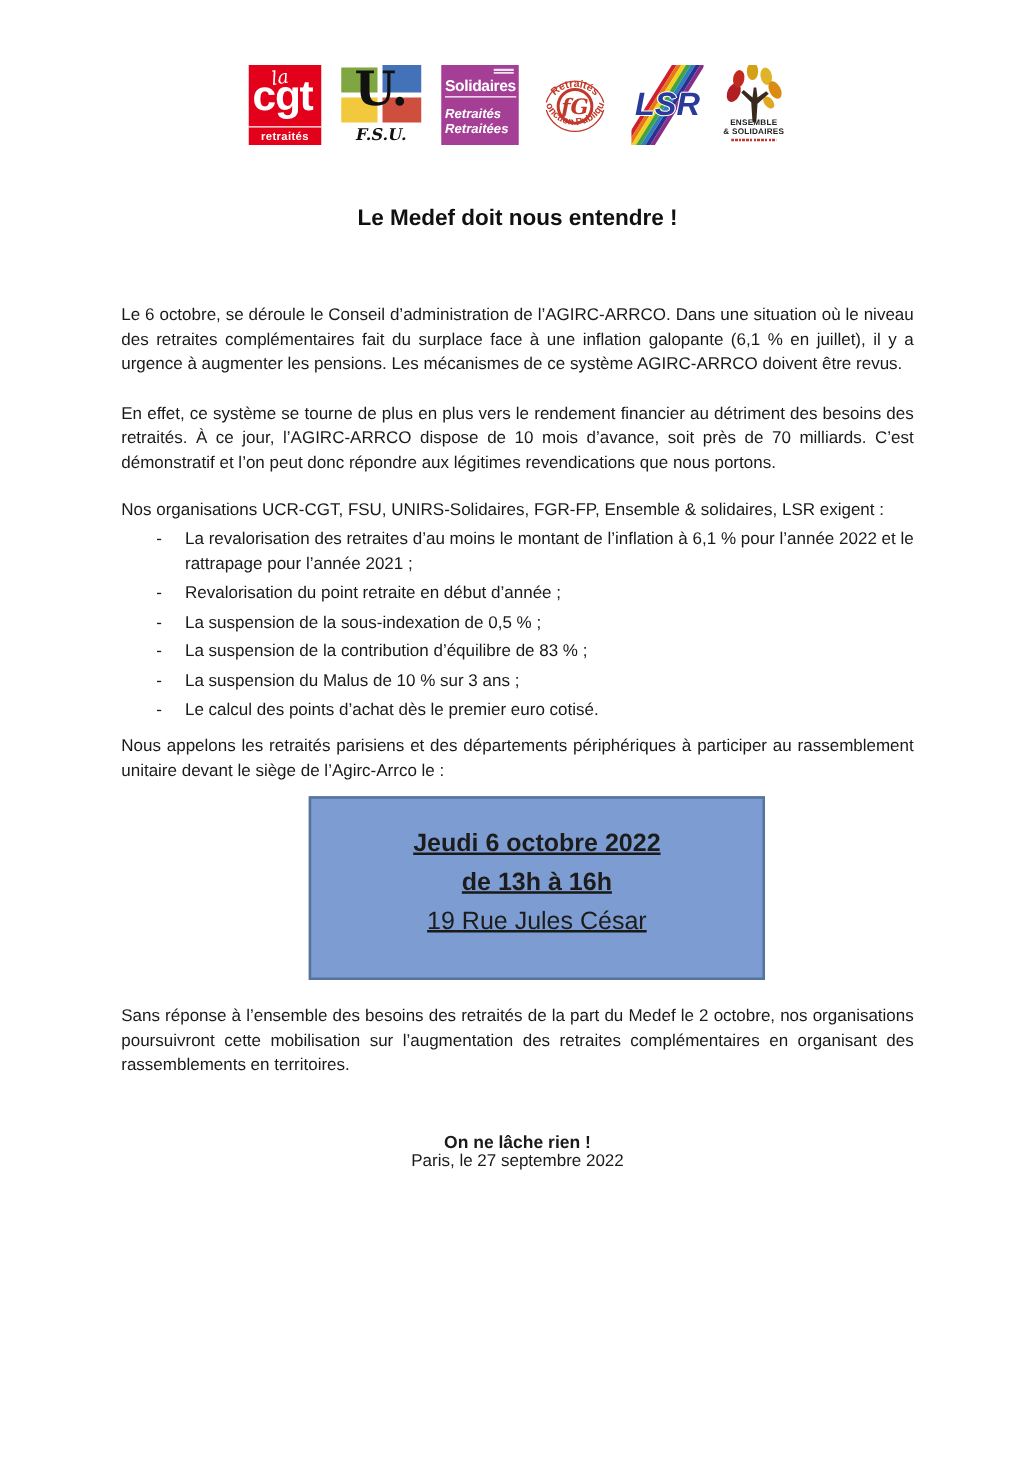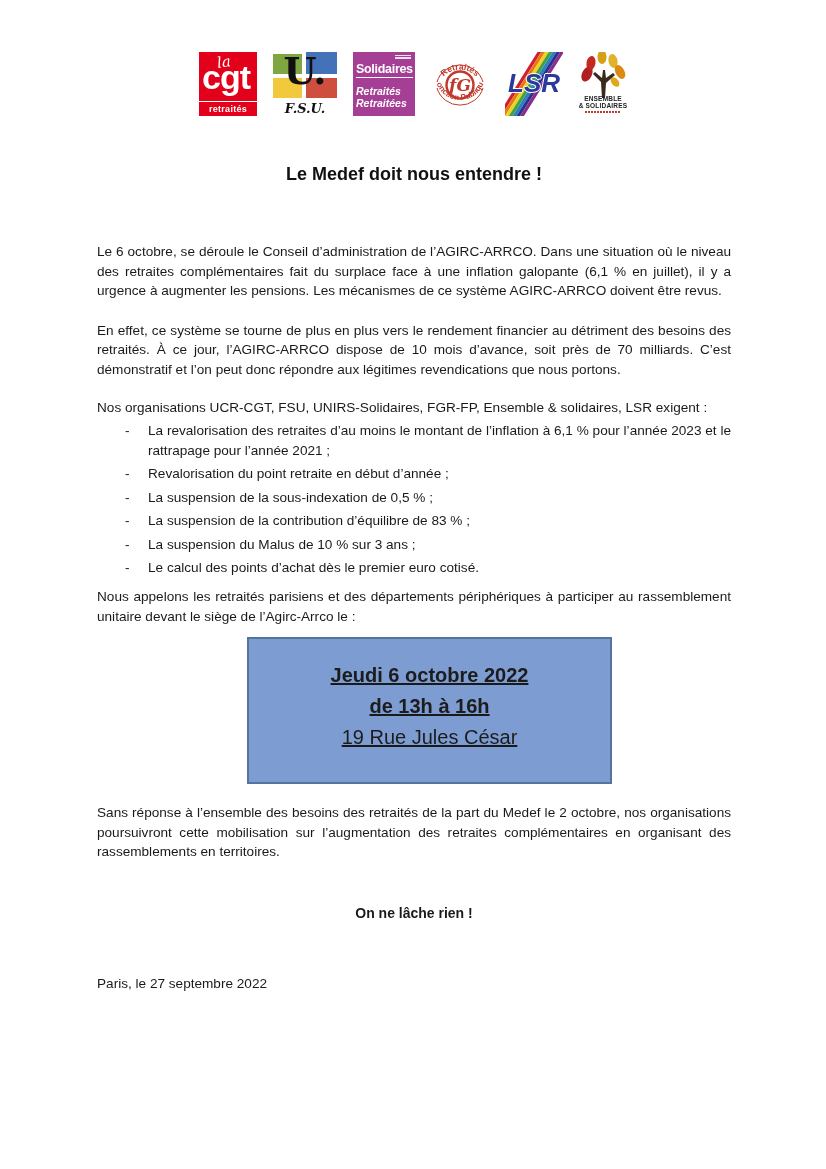--- a/index.html
+++ b/index.html
@@ -54,21 +54,21 @@
   ul.demands li{position:relative;padding-left:51px;font-size:13.6px;line-height:20px;text-align:justify;margin-bottom:3.5px;}
   ul.demands li .marker{position:absolute;left:28px;top:0;}
   .event-box{
     margin:11px 0 0 150px;width:365px;height:147px;box-sizing:border-box;
     background:#7d9cd1;border:2px solid #54749f;
     text-align:center;padding-top:21px;text-decoration:underline;
   }
   .event-box .line{font-size:20px;line-height:31px;color:#1c1c1c;}
   .event-box .bold{font-weight:bold;}
   .closing{margin-top:43px;text-align:center;font-weight:bold;font-size:14px;}
-  .dateline{margin-top:55px;text-align:left;font-size:13.6px;}
+  .dateline{text-align:center;font-size:13.6px;}
 </style>
 </head>
 <body>
 
 <div class="page">
 
   <div class="logo-row">
 
     <div class="logo logo-cgt">
       <span class="cgt-script">la</span>
@@ -148,21 +148,21 @@
     </div>
   </div>
 
   <div class="doc-title">Le Medef doit nous entendre !</div>
 
   <p class="para p1">Le 6 octobre, se déroule le Conseil d’administration de l’AGIRC-ARRCO. Dans une situation où le niveau des retraites complémentaires fait du surplace face à une inflation galopante (6,1 % en juillet), il y a urgence à augmenter les pensions. Les mécanismes de ce système AGIRC-ARRCO doivent être revus.</p>
   <p class="para p2">En effet, ce système se tourne de plus en plus vers le rendement financier au détriment des besoins des retraités. À ce jour, l’AGIRC-ARRCO dispose de 10 mois d’avance, soit près de 70 milliards. C’est démonstratif et l’on peut donc répondre aux légitimes revendications que nous portons.</p>
   <p class="para p3">Nos organisations UCR-CGT, FSU, UNIRS-Solidaires, FGR-FP, Ensemble &amp; solidaires, LSR exigent :</p>
 
   <ul class="demands">
-      <li><span class="marker">-</span><span>La revalorisation des retraites d’au moins le montant de l’inflation à 6,1 % pour l’année 2023 et le rattrapage pour l’année 2021 ;</span></li>
+      <li><span class="marker">-</span><span>La revalorisation des retraites d’au moins le montant de l’inflation à 6,1 % pour l’année 2022 et le rattrapage pour l’année 2021 ;</span></li>
       <li><span class="marker">-</span><span>Revalorisation du point retraite en début d’année ;</span></li>
       <li><span class="marker">-</span><span>La suspension de la sous-indexation de 0,5 % ;</span></li>
       <li><span class="marker">-</span><span>La suspension de la contribution d’équilibre de 83 % ;</span></li>
       <li><span class="marker">-</span><span>La suspension du Malus de 10 % sur 3 ans ;</span></li>
       <li><span class="marker">-</span><span>Le calcul des points d’achat dès le premier euro cotisé.</span></li>
     </ul>
 
   <p class="para p4">Nous appelons les retraités parisiens et des départements périphériques à participer au rassemblement unitaire devant le siège de l’Agirc-Arrco le :</p>
 
   <div class="event-box">

